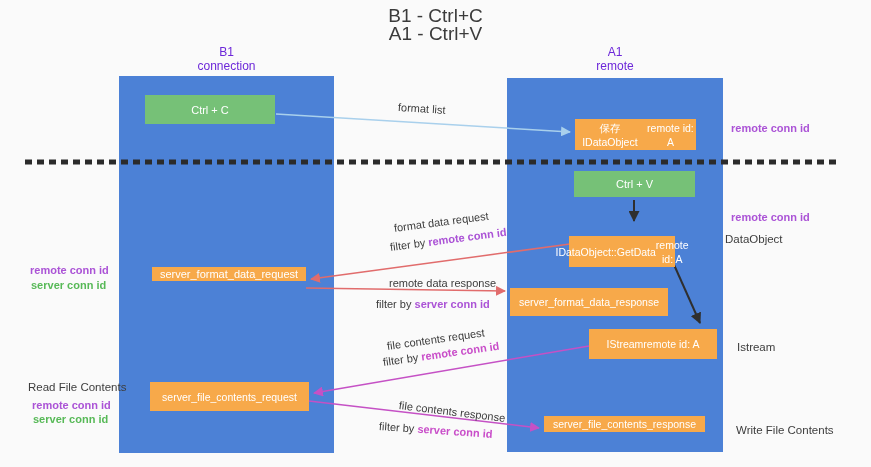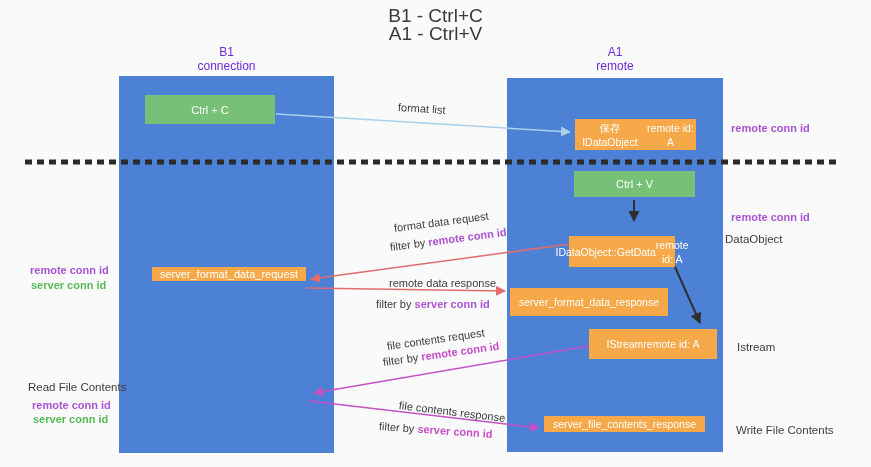--- a/index.html
+++ b/index.html
@@ -169,20 +169,23 @@
 
   <div class="node orange single n-fmtresp">
     <span>server_format_data_response</span>
   </div>
 
   <div class="node orange dual n-istream">
     <span>IStream</span>
     <span>remote id: A</span>
   </div>
 
+  <div class="node orange single n-filereq">
+    <span>server_file_contents_request</span>
+  </div>
 
   <div class="node orange single n-fileresp">
     <span>server_file_contents_response</span>
   </div>
 
   <div class="flow-label fl-formatlist">format list</div>
 
   <div class="flow-label fl-fmtreq">format data request</div>
   <div class="flow-label fl-fmtreq-filter">
     <span>filter by </span><b class="purple">remote conn id</b>

